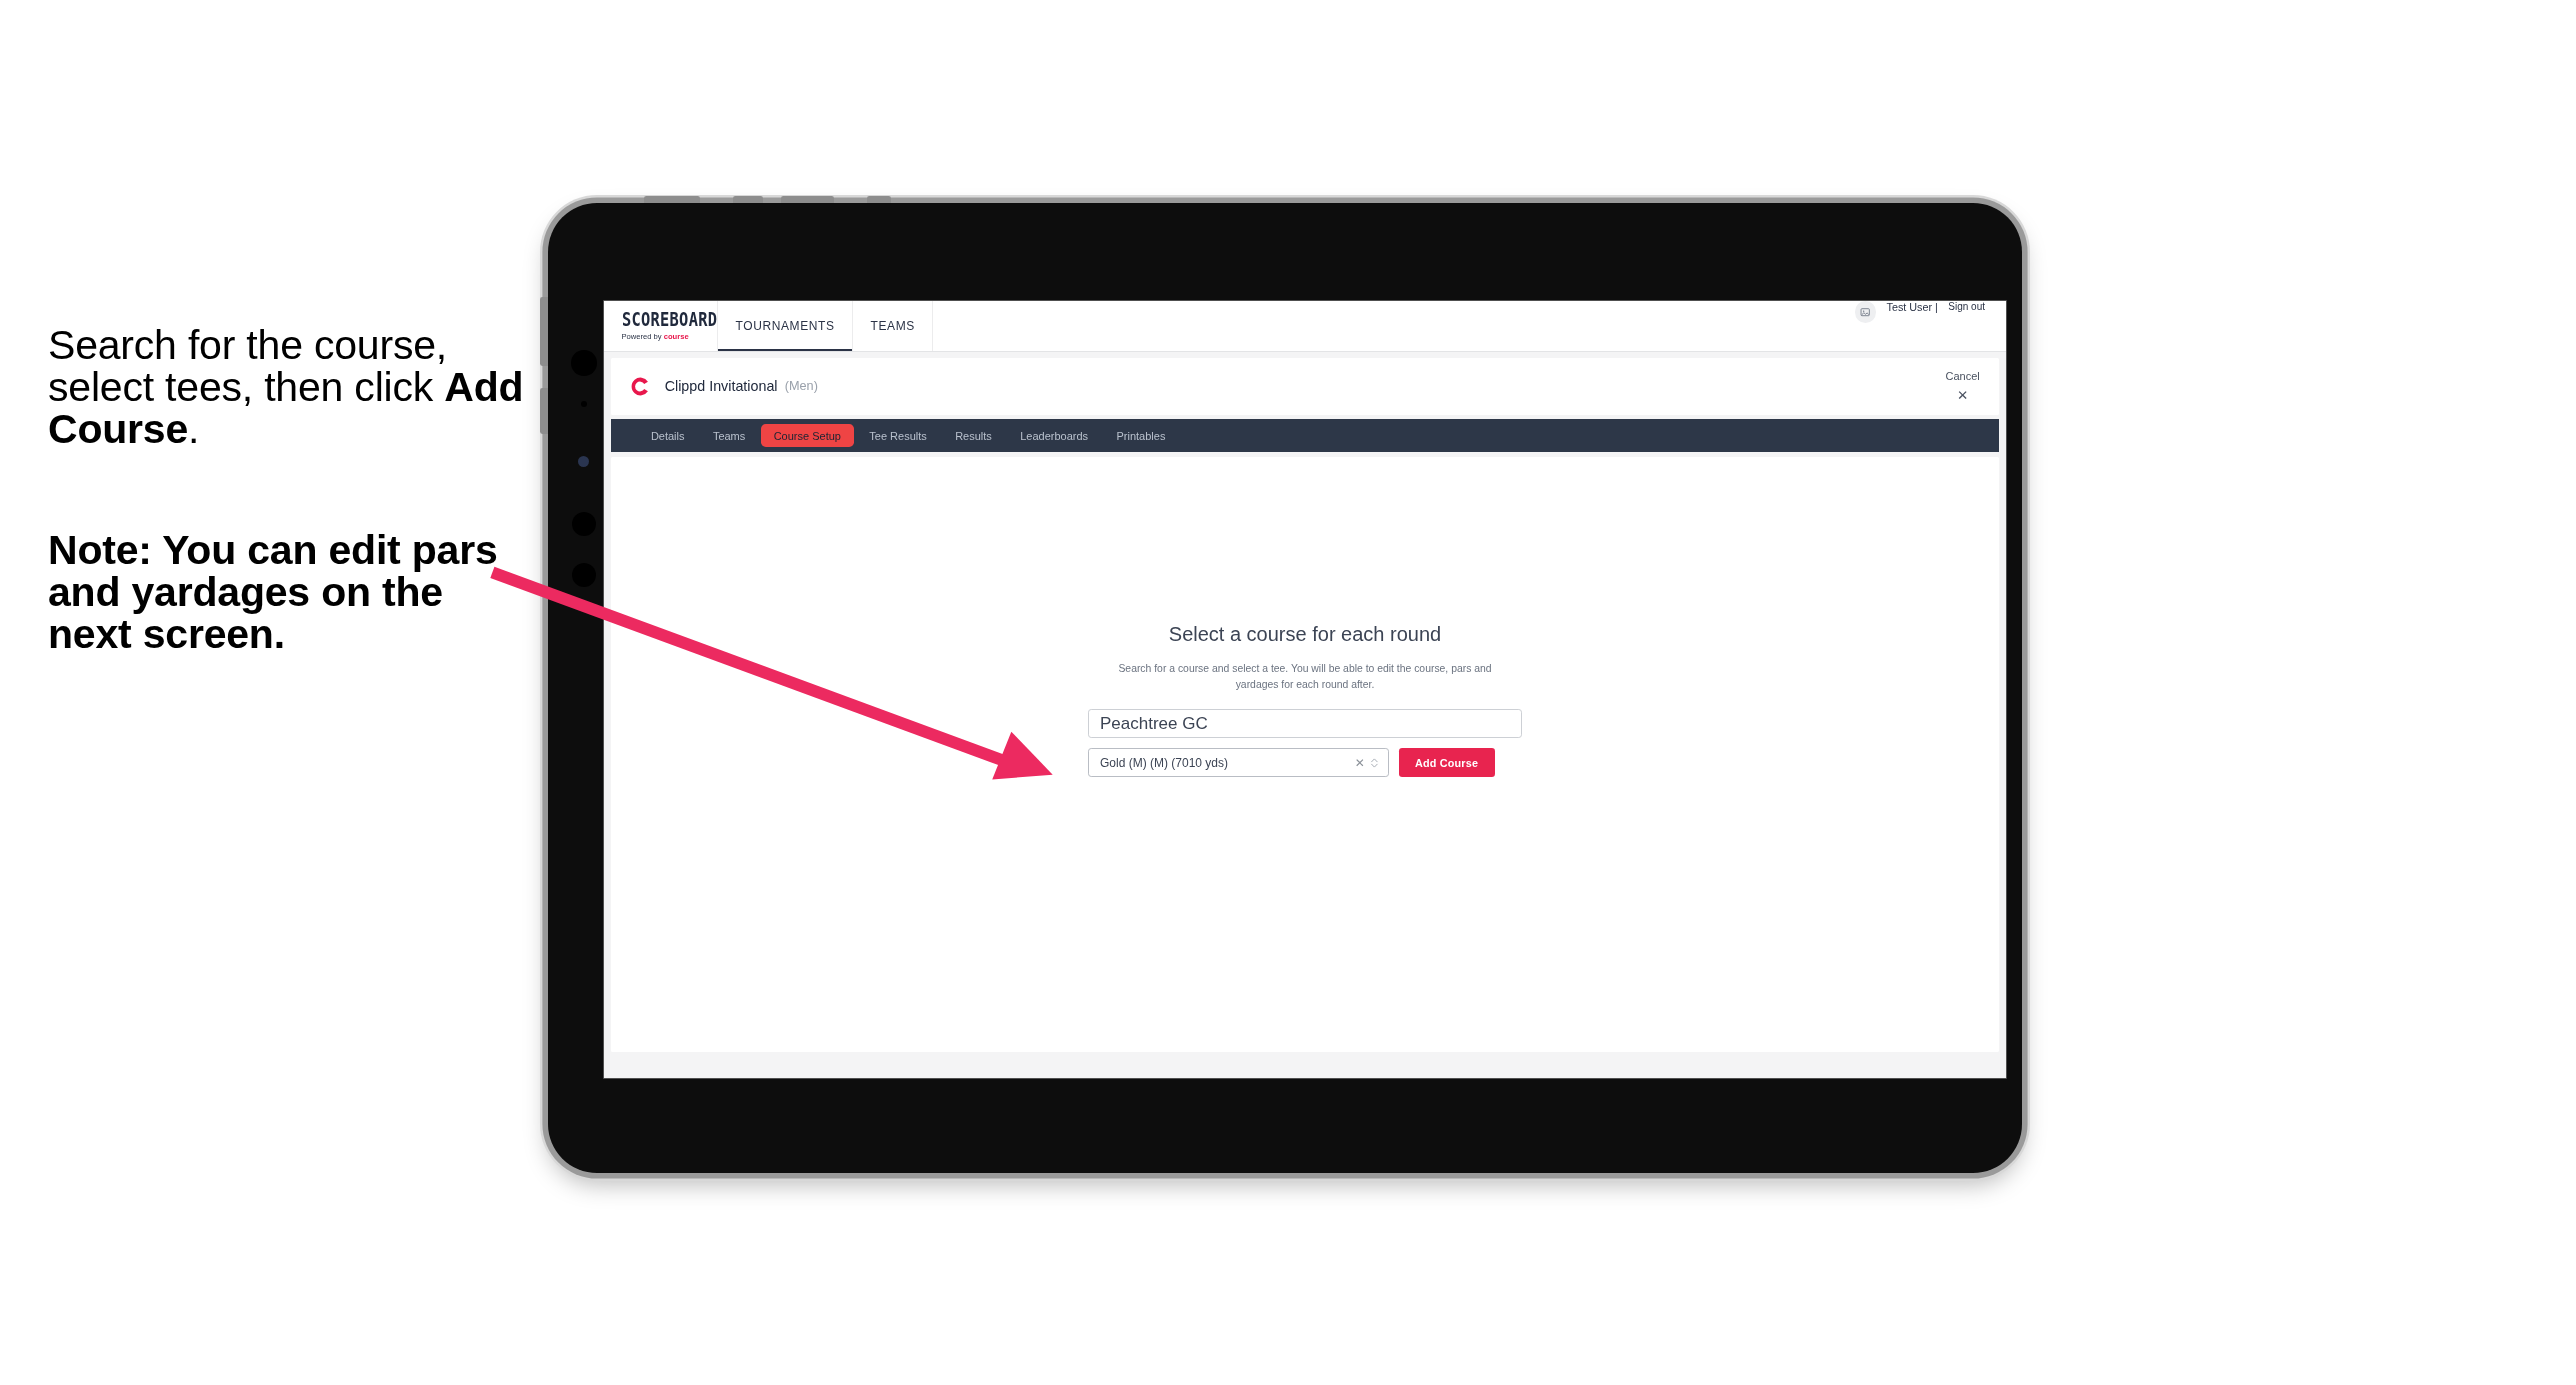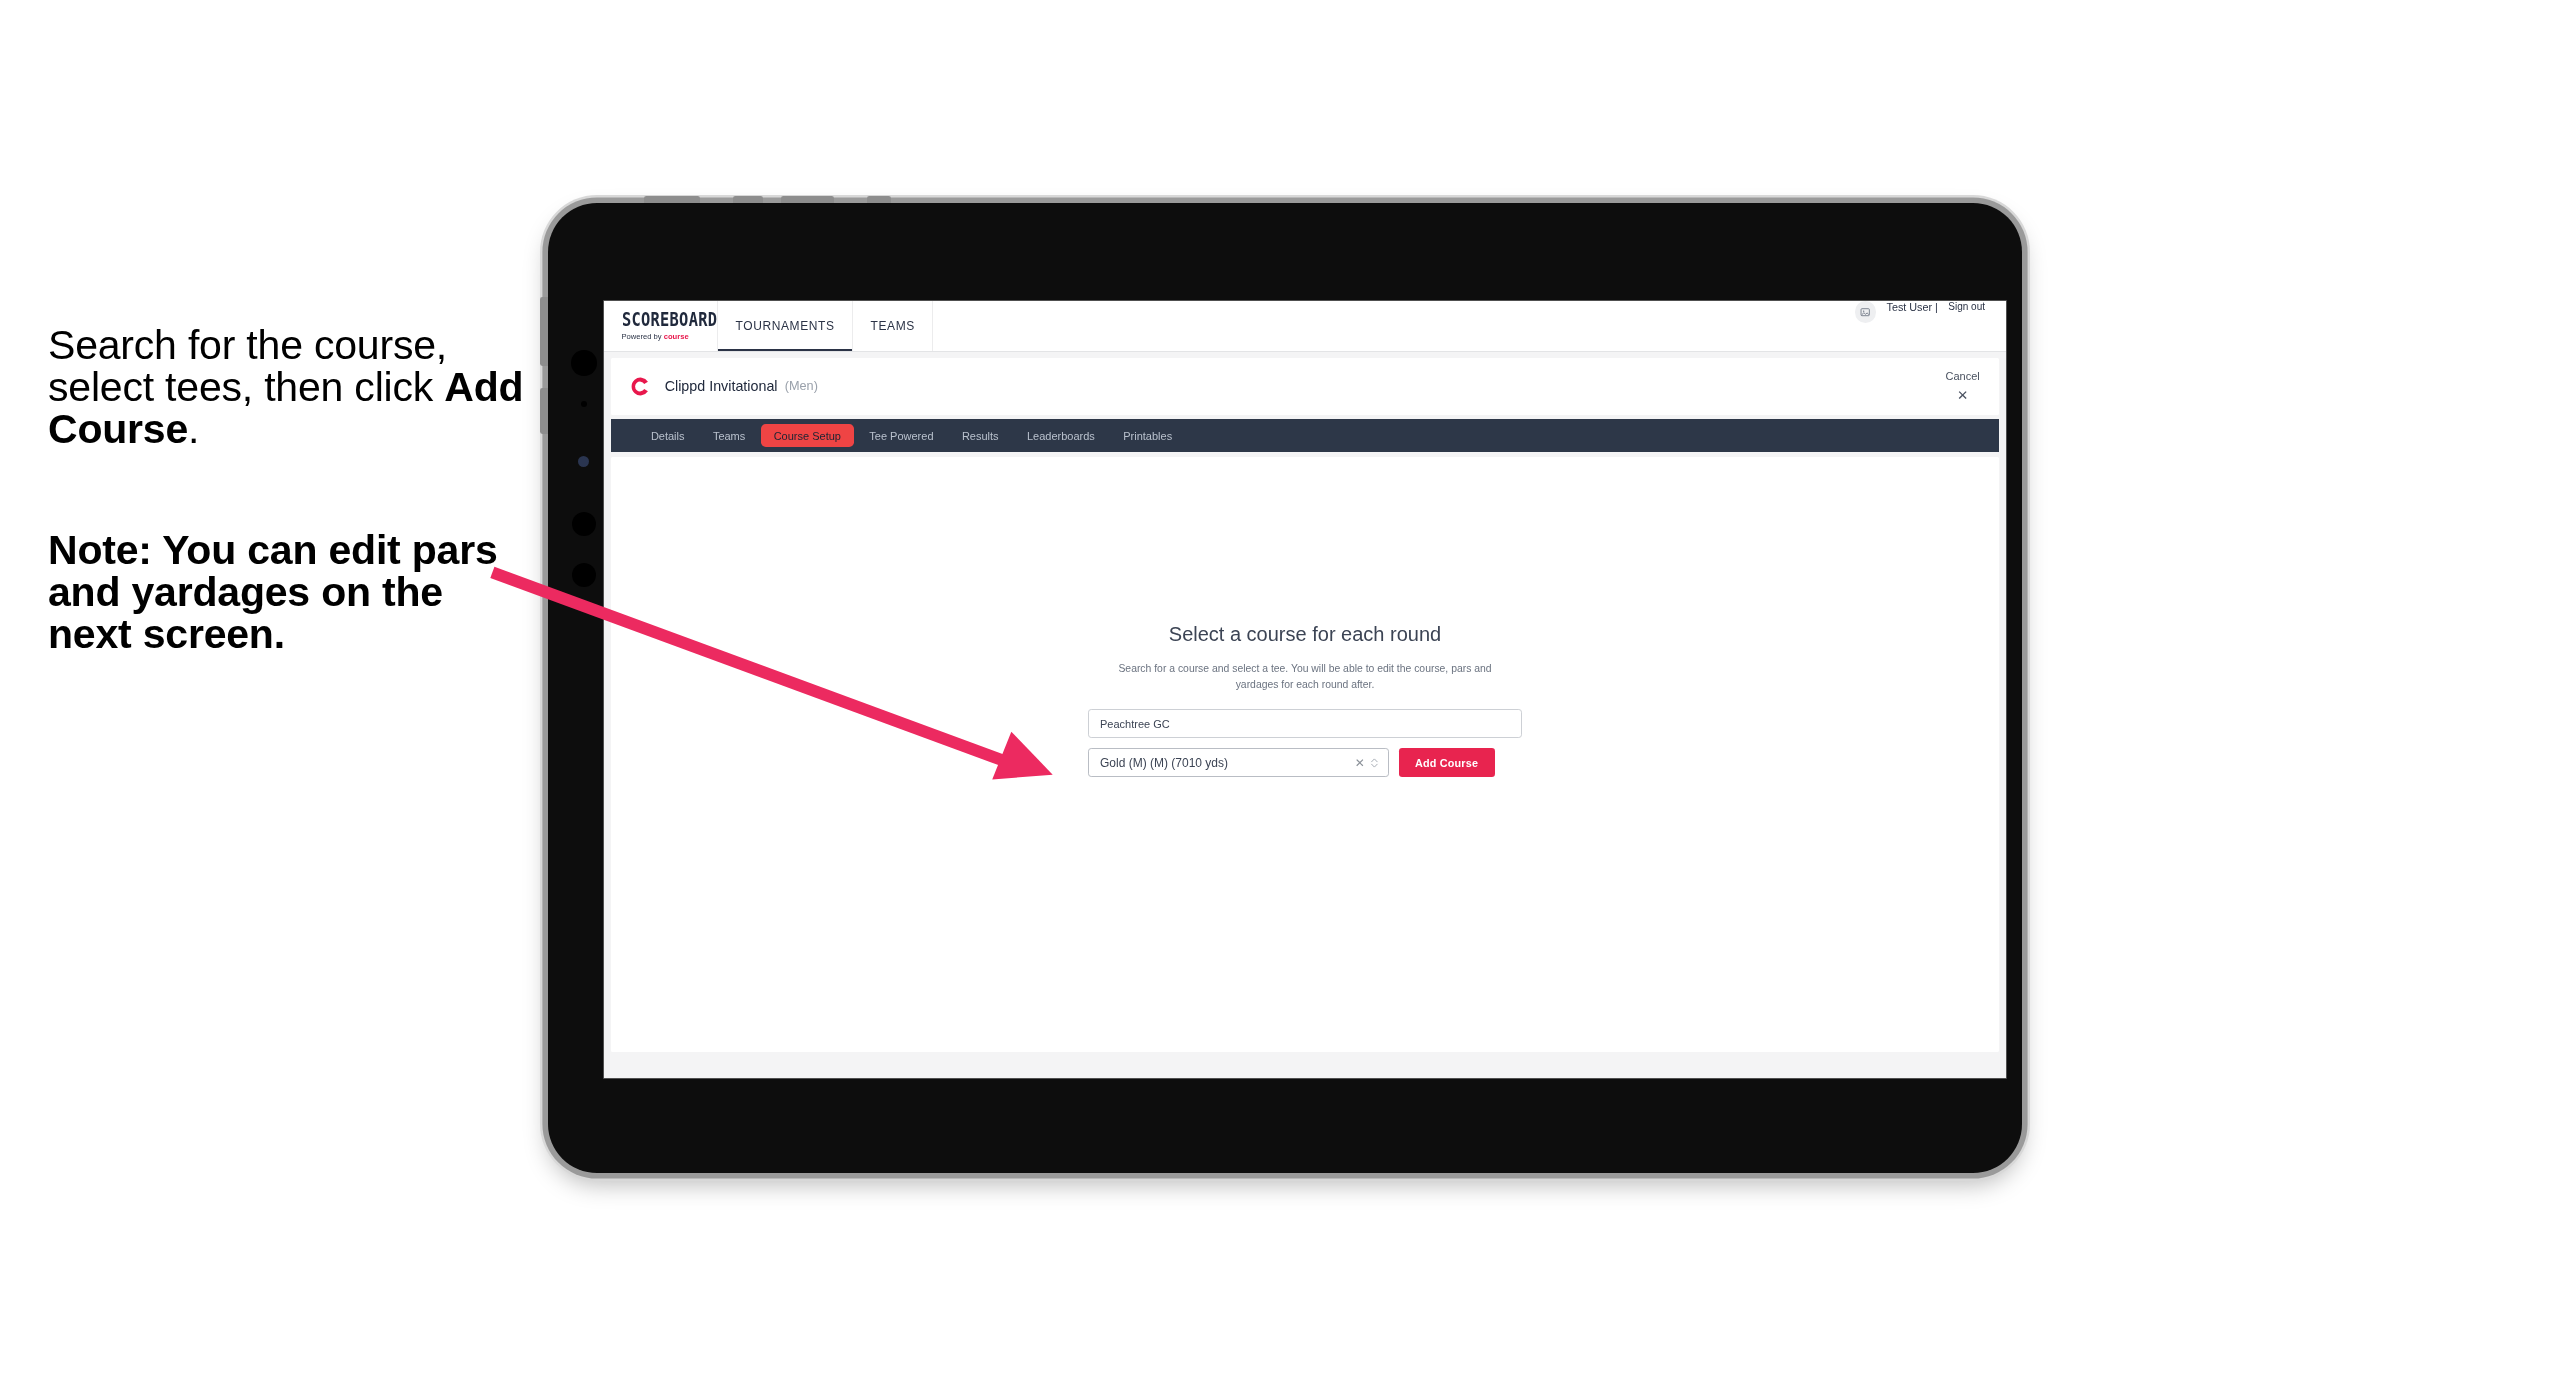--- a/index.html
+++ b/index.html
@@ -248,21 +248,21 @@
     margin: 0 auto 16.7px auto;
     width: 374px;
   }
   .search-row { display: flex; }
   .search-input {
     width: 100%;
     height: 29px;
     border: 0.8px solid #cdd0d5;
     border-radius: 3.2px;
     padding: 0 11px;
-    font-size: 11px;
+    font-size: 17px;
     color: #3c4454;
     background: #ffffff;
     font-family: "Liberation Sans", sans-serif;
     outline: none;
   }
   .tee-row {
     display: flex;
     align-items: center;
     gap: 9.6px;
     margin-top: 10.4px;
@@ -395,21 +395,21 @@
             <span>Cancel</span>
             <span class="cancel-x">✕</span>
           </div>
         </div>
       </div>
 
       <div class="tabbar">
         <div class="tab">Details</div>
         <div class="tab">Teams</div>
         <div class="tab active">Course Setup</div>
-        <div class="tab">Tee Powered</div>
+        <div class="tab">Tee Results</div>
         <div class="tab">Results</div>
         <div class="tab">Leaderboards</div>
         <div class="tab">Printables</div>
       </div>
 
       <div class="panel">
         <div class="form-center">
 
           <div class="form-title">Select a course for each round</div>
           <div class="form-sub">Search for a course and select a tee. You will be able to edit the course, pars and yardages for each round after.</div>

